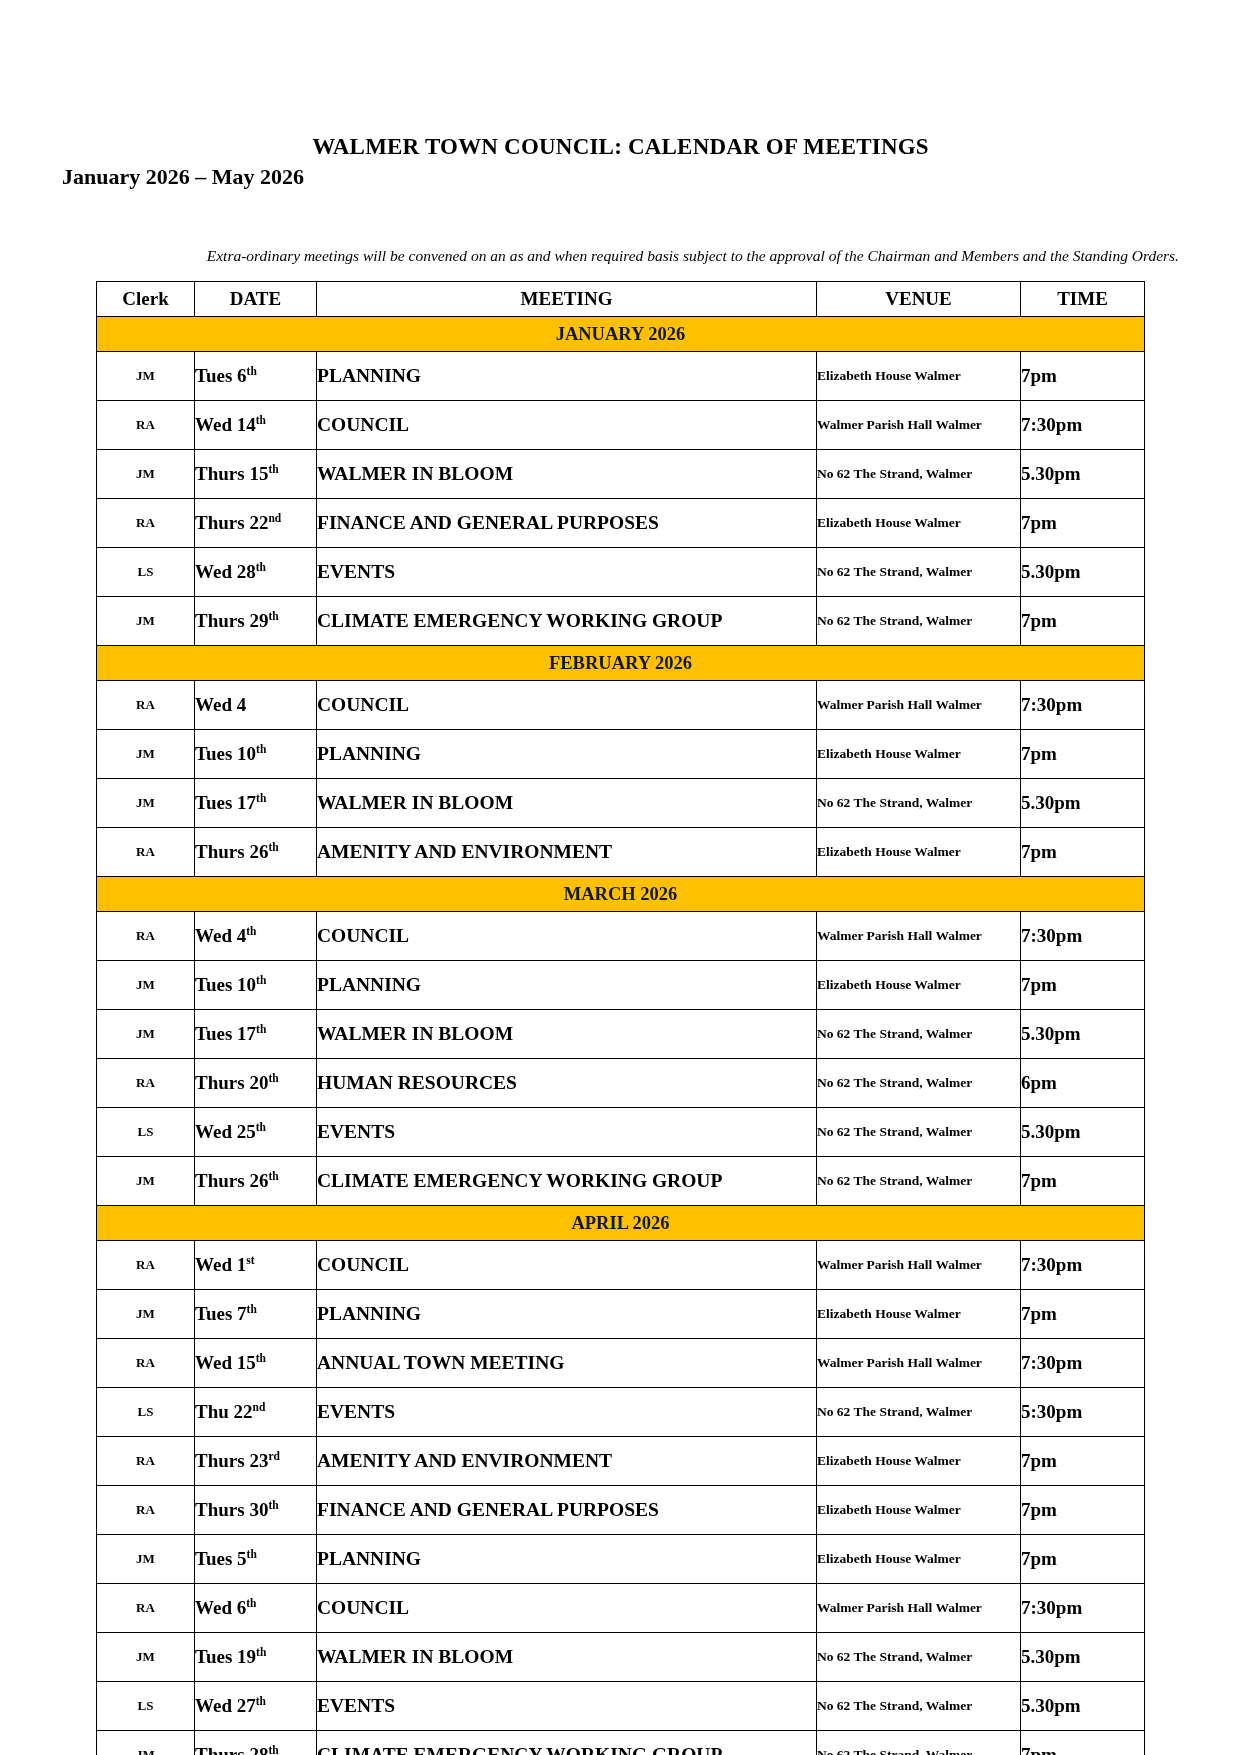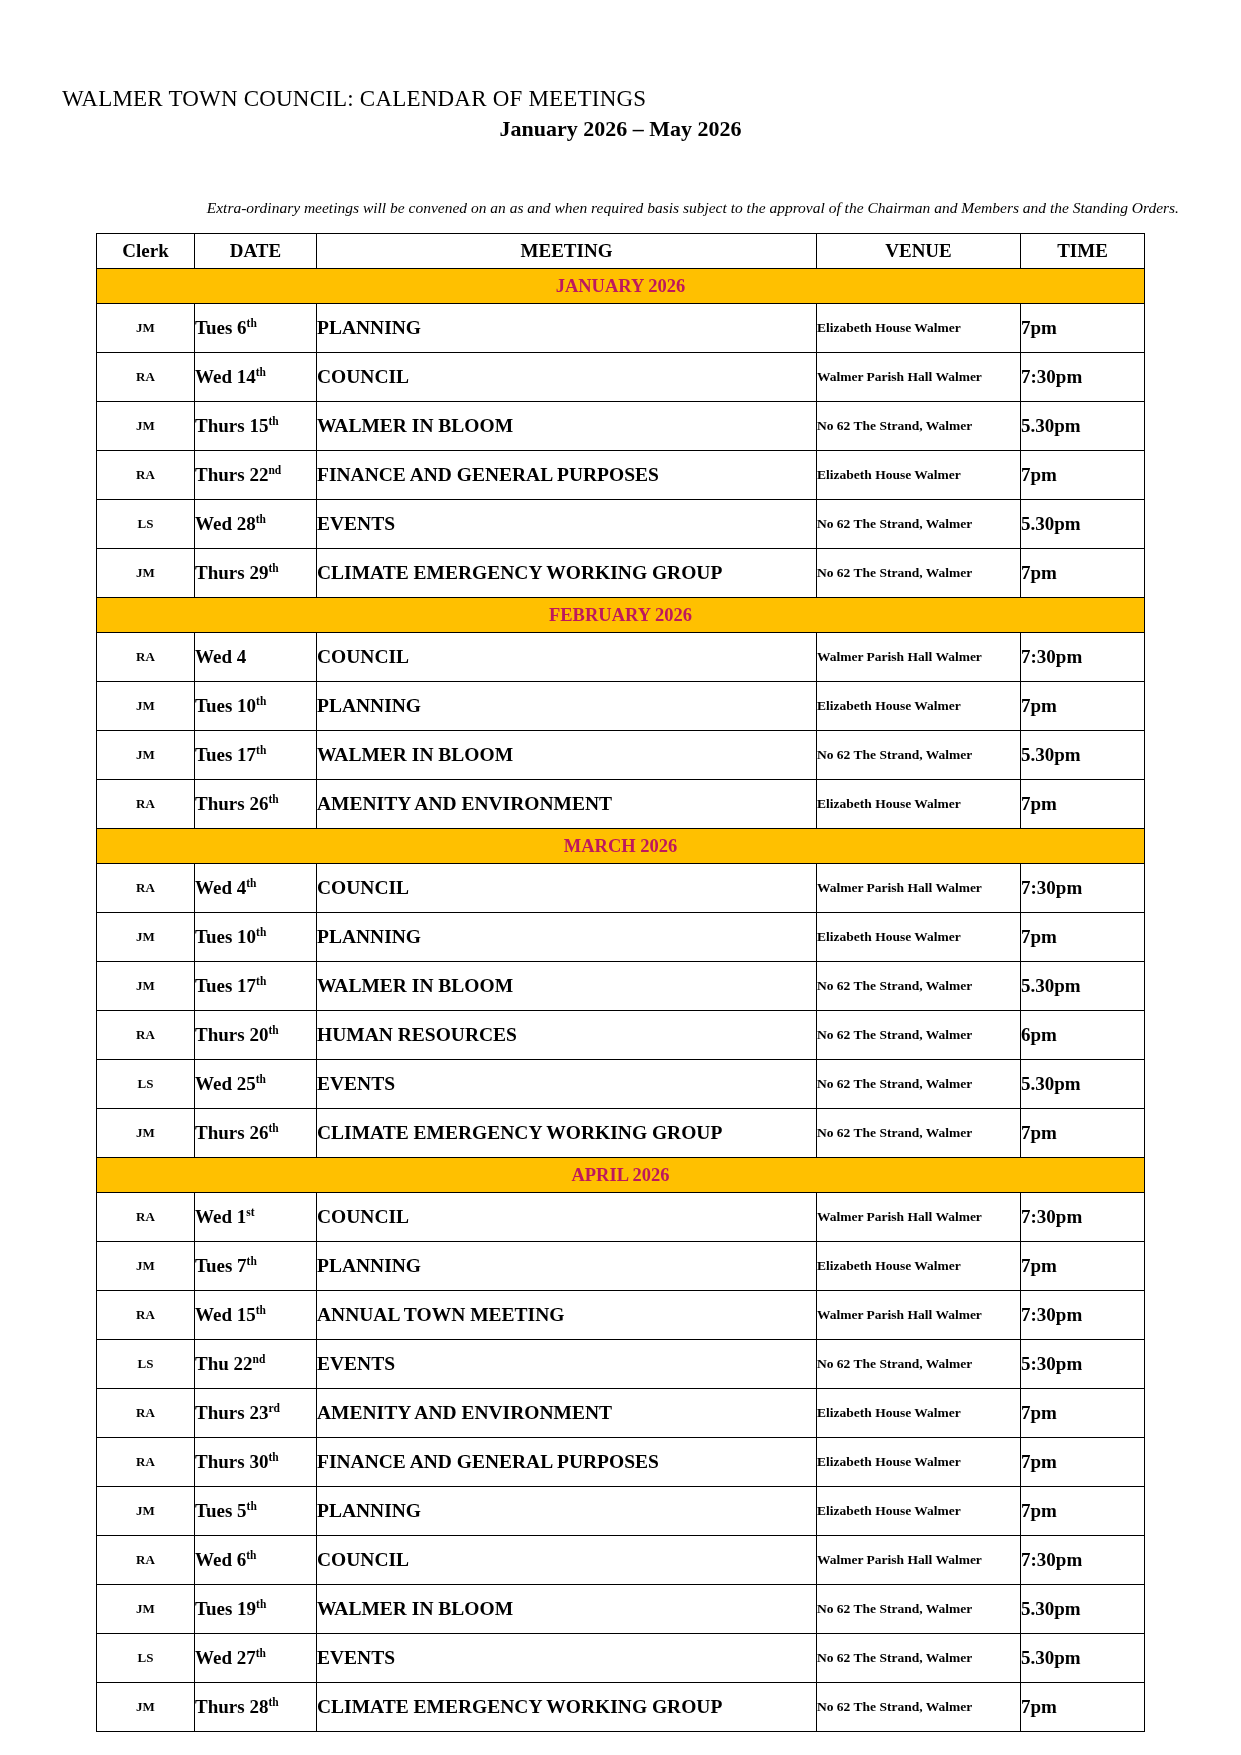--- a/index.html
+++ b/index.html
@@ -13,27 +13,28 @@
     font-family: "Liberation Serif", serif;
     color: #000000;
   }
   .page {
     width: 1241px;
     min-height: 1755px;
     box-sizing: border-box;
     padding: 84px 62px 40px 62px;
   }
   .doc-title {
-    font-weight: normal;
+    text-align: center;
+    font-weight: bold;
     font-size: 23px;
     line-height: 1.32;
     letter-spacing: 0.2px;
+    margin-top: 48px;
   }
   .doc-subtitle {
-    text-align: center;
     font-weight: bold;
     font-size: 22px;
     line-height: 1.32;
     margin-bottom: 10px;
   }
   .note {
     text-align: right;
     font-style: italic;
     font-size: 15.5px;
     margin-top: 56px;
@@ -61,21 +62,21 @@
     font-size: 19px;
     text-align: center;
     height: 34px;
     padding: 2px 4px;
   }
   tr.month-row td {
     background: #FFC000;
     text-align: center;
     font-weight: bold;
     font-size: 18.5px;
-    color: #be185d;
+    color: #0f172a;
     height: 30px;
     padding: 2px 0;
   }
   td.clerk {
     text-align: center;
     font-weight: bold;
     font-size: 13px;
     height: 48px;
   }
   td.date {

